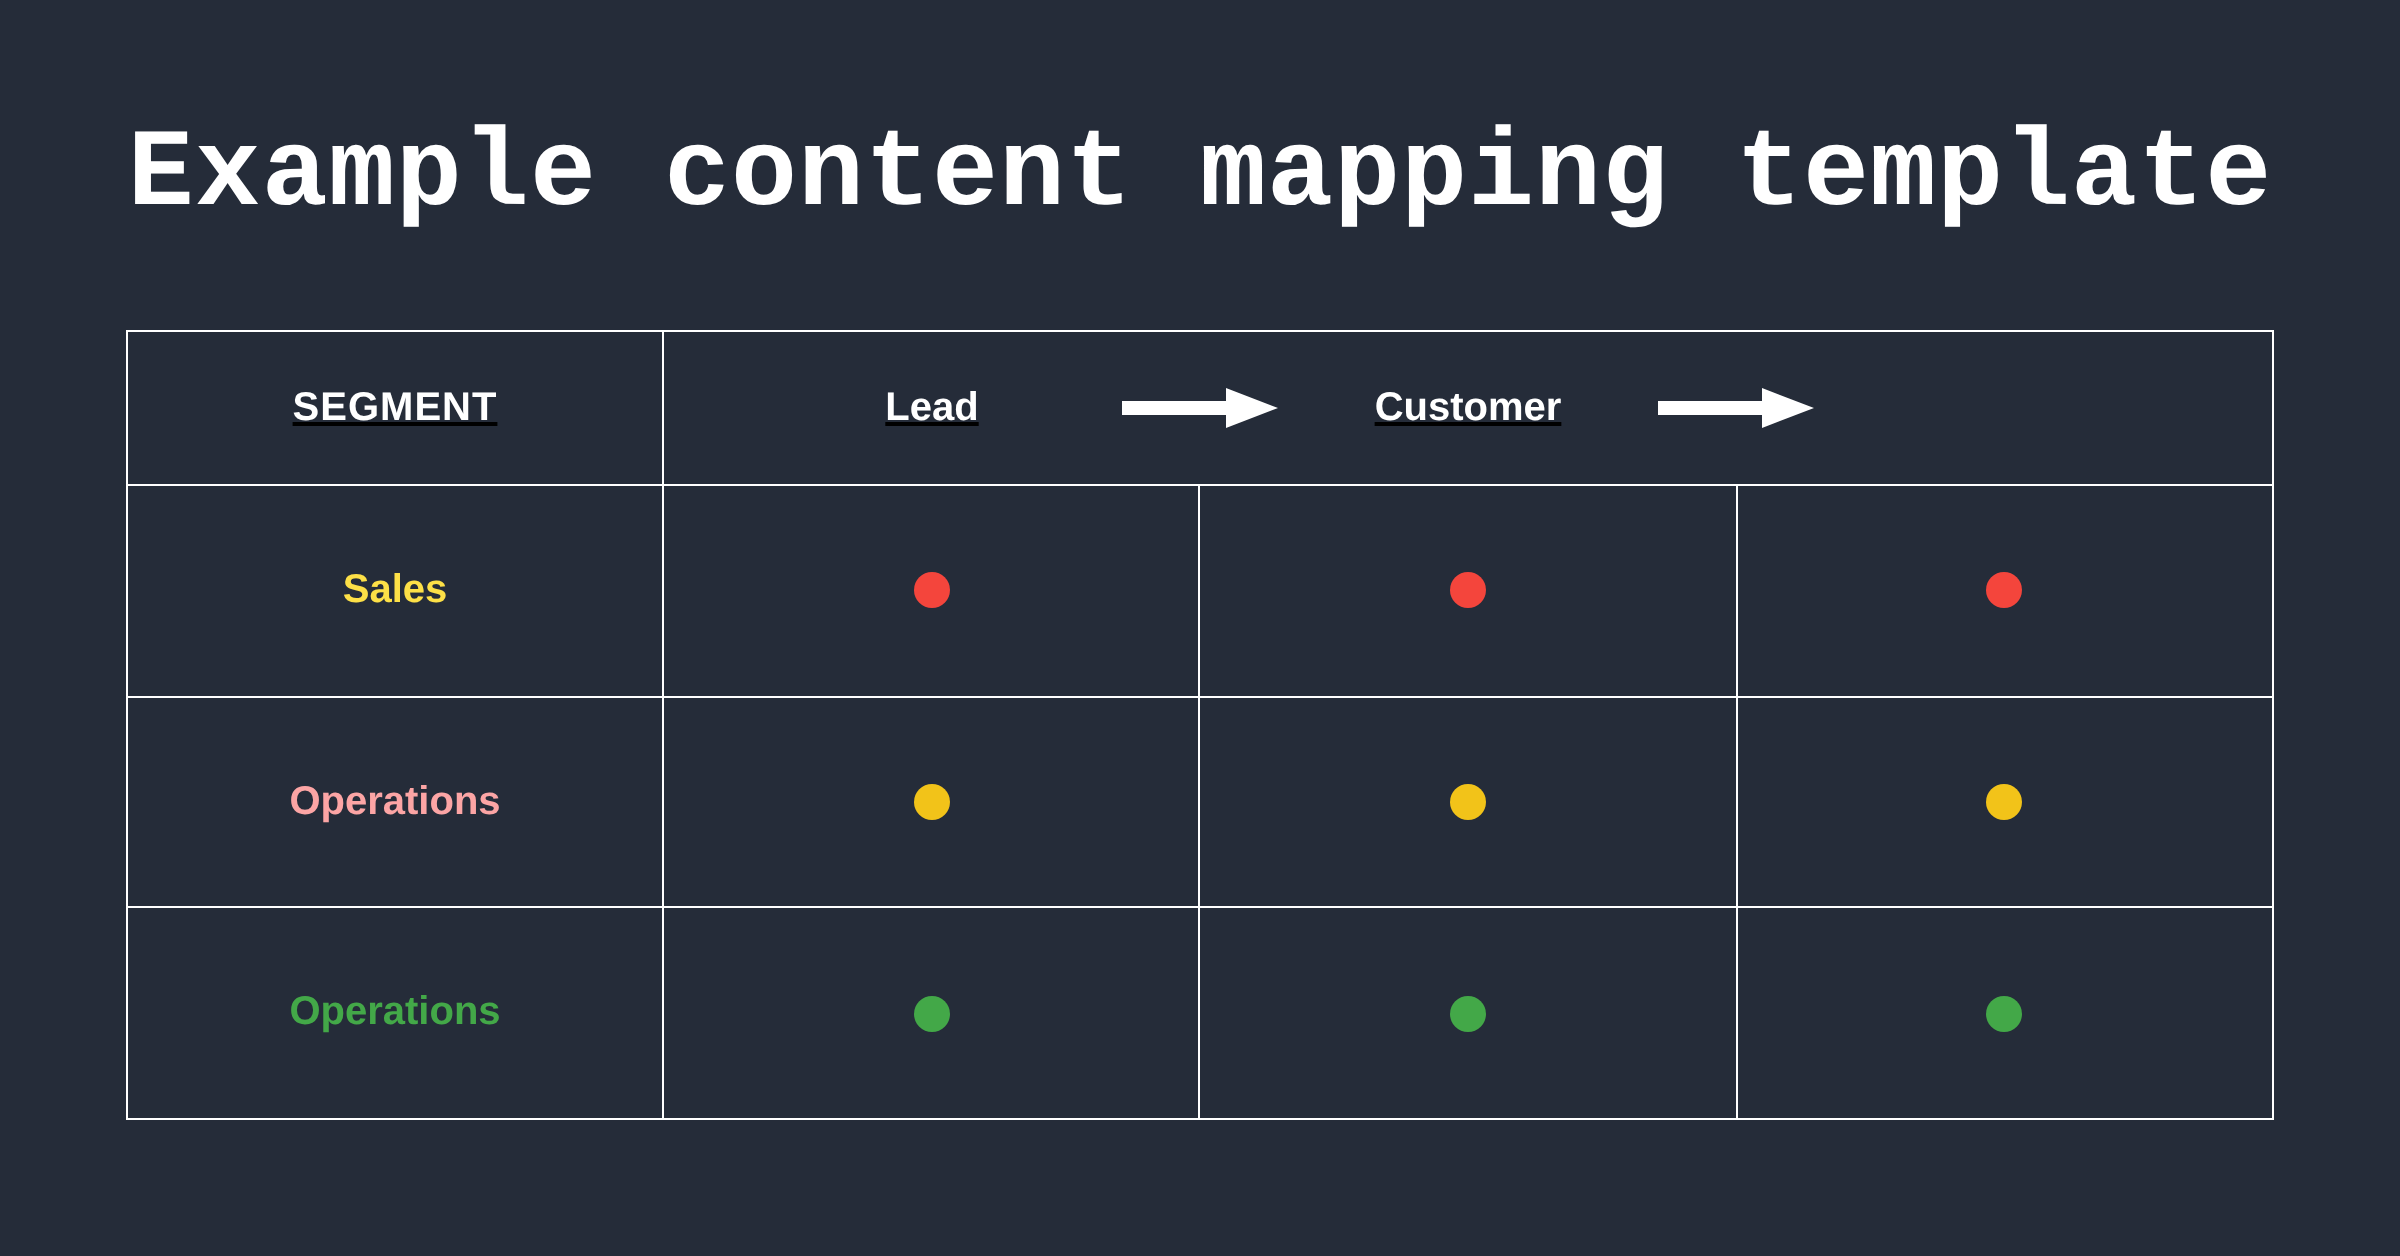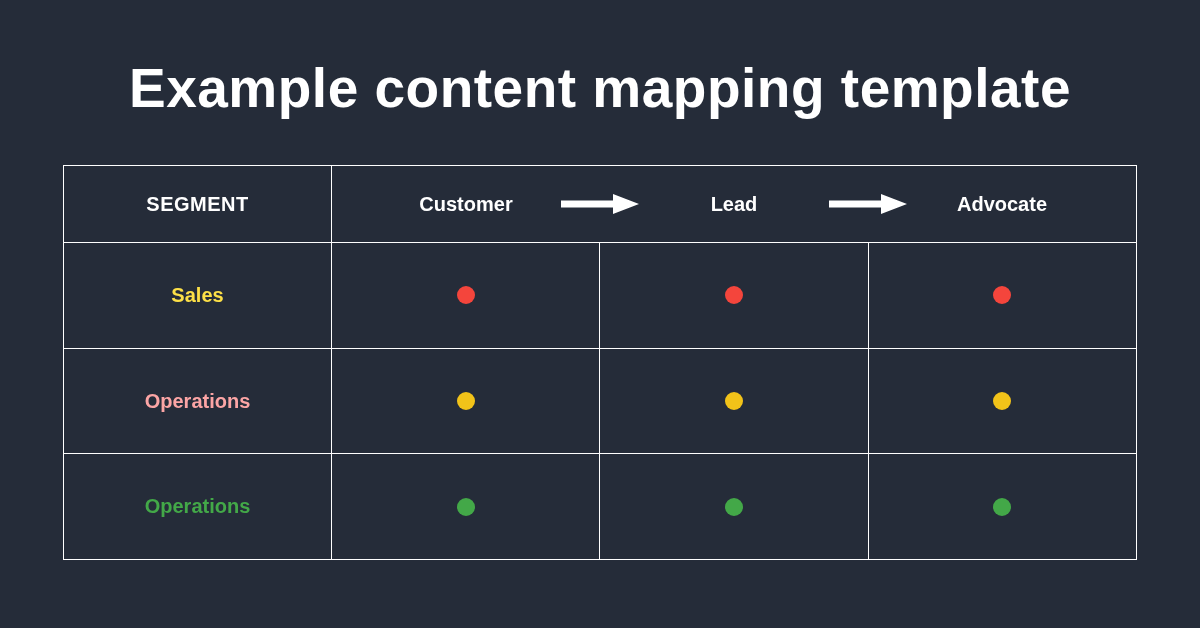--- a/index.html
+++ b/index.html
@@ -9,21 +9,21 @@
     background: #252C39;
     position: relative;
     overflow: hidden;
   }
   .title {
     position: absolute;
     top: 56px;
     left: 0;
     width: 100%;
     text-align: center;
-    font-family: Liberation Sans, sans-serif;
+    font-family: Liberation Mono, monospace;
     font-weight: 700;
     font-size: 55px;
     letter-spacing: 0.5px;
     color: #ffffff;
   }
   .map-table {
     position: absolute;
     left: 63px;
     top: 165px;
     width: 1074px;
@@ -34,20 +34,21 @@
   }
   .row {
     display: flex;
     flex: 1;
     border-top: 1.5px solid #ffffff;
     min-height: 0;
   }
   .row.header-row {
     border-top: none;
     flex: 0 0 76px;
+    text-decoration: underline;
   }
   .cell {
     display: flex;
     align-items: center;
     justify-content: center;
   }
   .seg-cell {
     width: 268px;
     flex: none;
     border-right: 1.5px solid #ffffff;
@@ -95,23 +96,22 @@
 </head>
 <body style="background-color: rgb(37, 44, 57);">
 
 <h1 class="title">Example content mapping template</h1>
 
 <div class="map-table">
 
   <div class="row header-row">
     <div class="cell seg-cell">SEGMENT</div>
     <div class="cell stages-cell">
+      <span class="stage-label">Lead</span>
       <span class="stage-label">Customer</span>
-      <span class="stage-label">Lead</span>
-      <span class="stage-label">Advocate</span>
       <span class="arrow arrow-1">
         <svg width="78" height="24" viewBox="0 0 78 24">
             <path d="M0 8.5 L52 8.5 L52 2 L78 12 L52 22 L52 15.5 L0 15.5 Z" fill="#ffffff"></path>
           </svg>
       </span>
       <span class="arrow arrow-2">
         <svg width="78" height="24" viewBox="0 0 78 24">
             <path d="M0 8.5 L52 8.5 L52 2 L78 12 L52 22 L52 15.5 L0 15.5 Z" fill="#ffffff"></path>
           </svg>
       </span>

